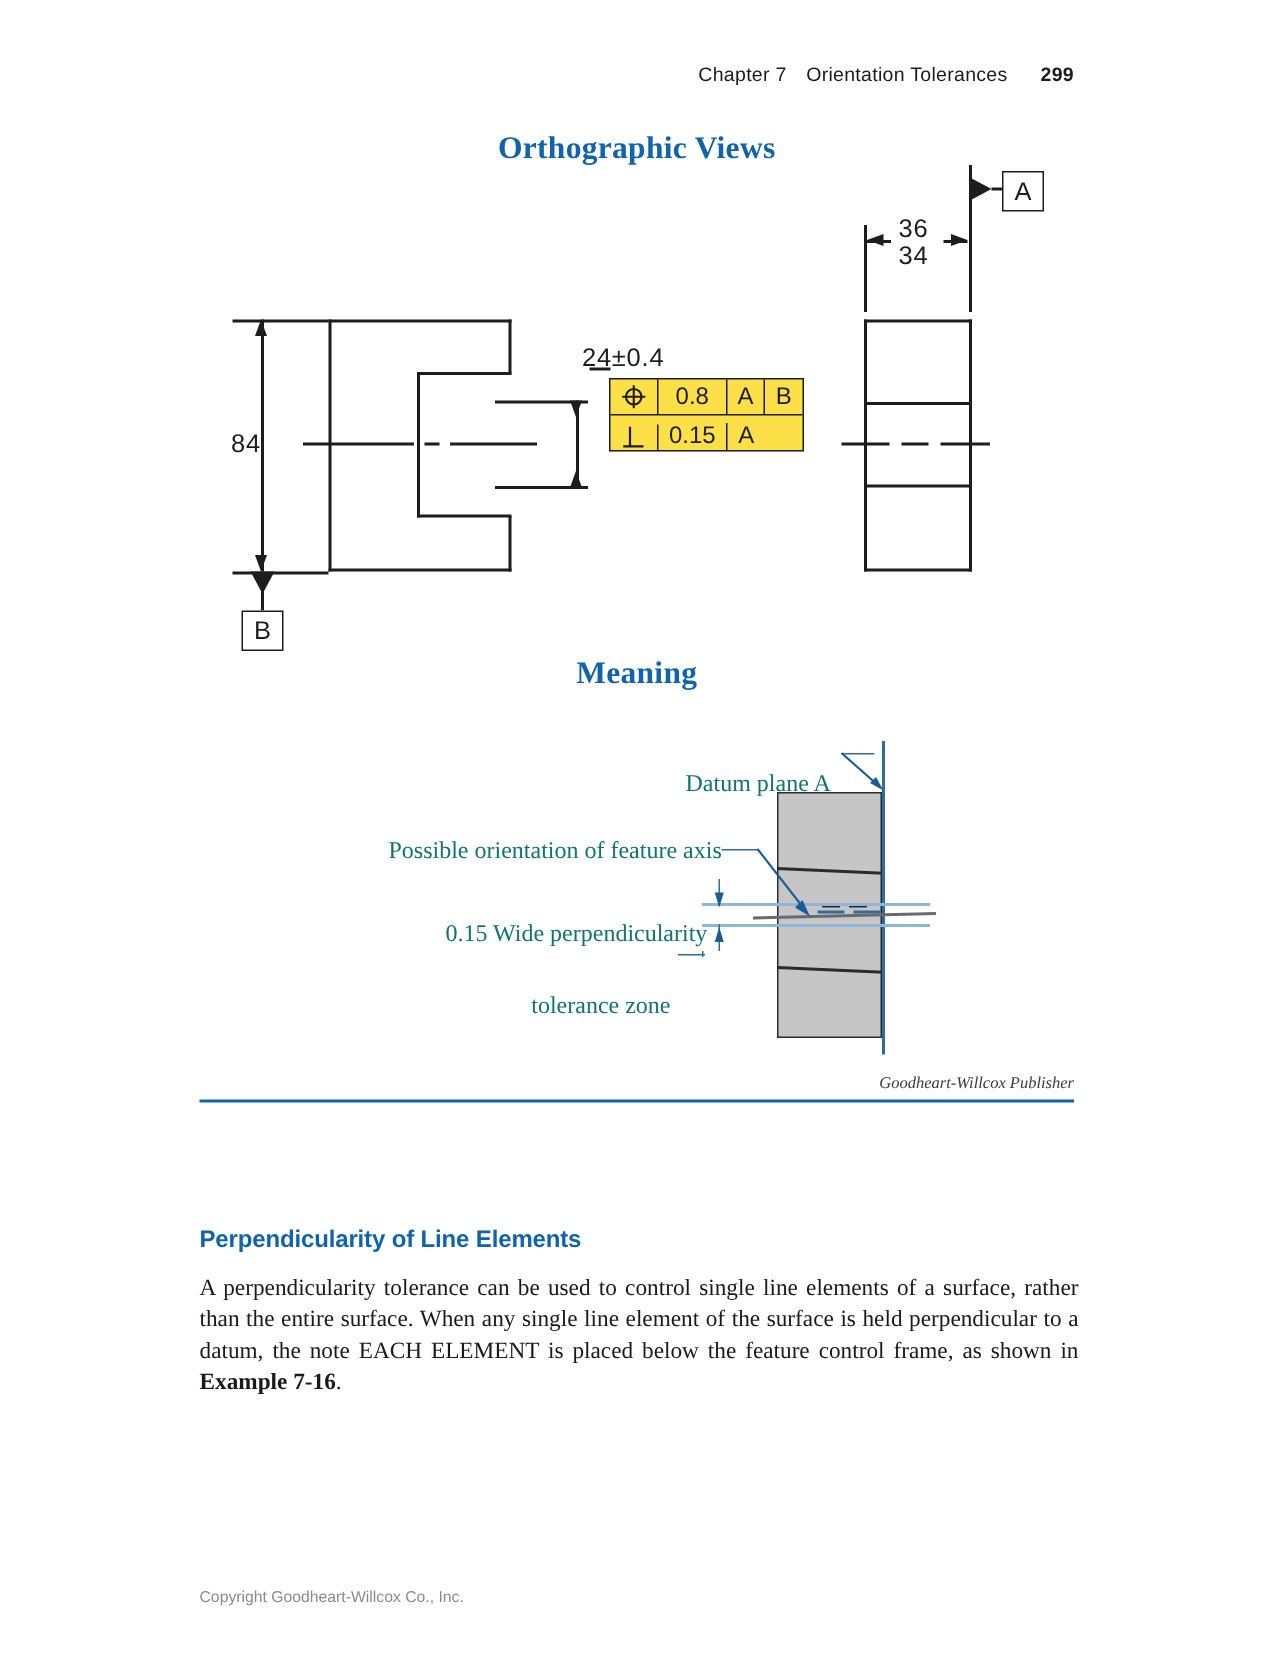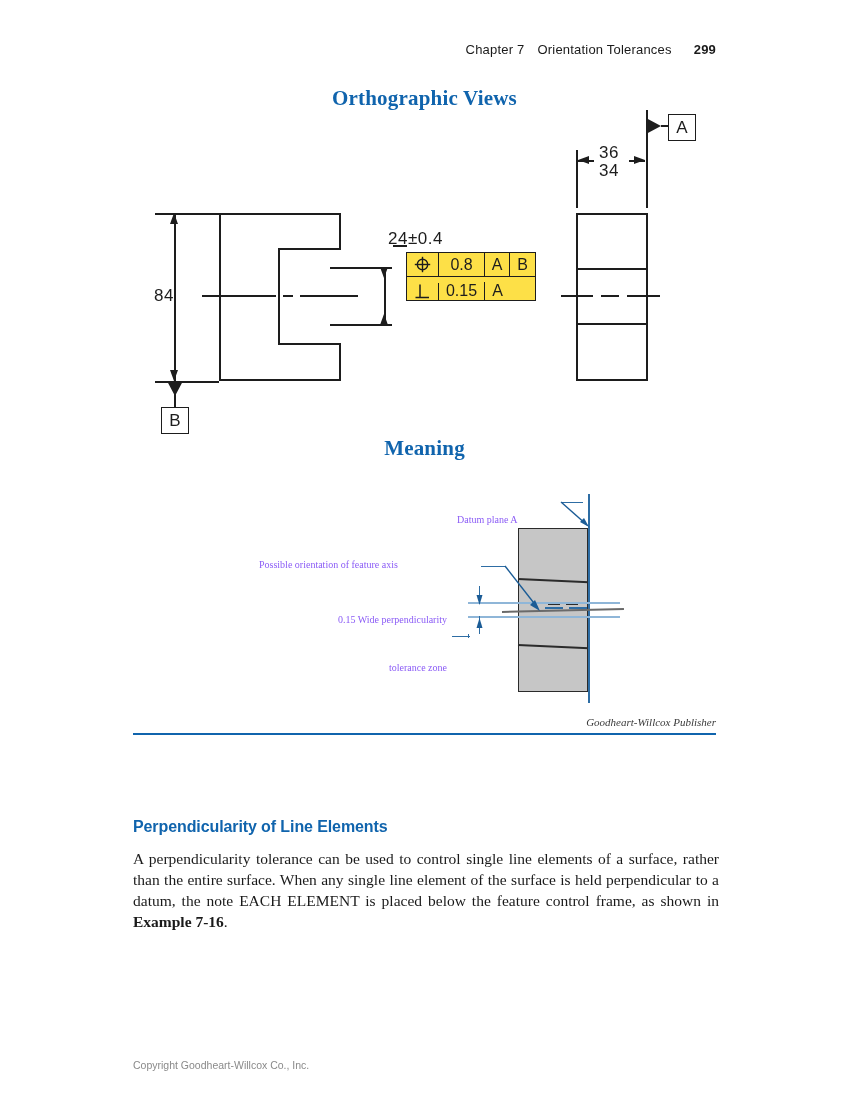--- a/index.html
+++ b/index.html
@@ -74,21 +74,21 @@
   .mfig{position:absolute;}
   .block{
     position:absolute;background:#c6c6c6;border:1.8px solid #2b2b2b;
     box-sizing:border-box;
   }
   .slant{position:absolute;background:#2b2b2b;height:1.8px;transform-origin:left center;}
   .bl-blue{position:absolute;background:#2e6da4;}
   .bl-lite{position:absolute;background:#8fb6d8;}
   .anno{
     position:absolute;font-family:"Liberation Serif",serif;
-    font-size:10px;color:#8b5cf6;white-space:nowrap;line-height:1.3;
+    font-size:16px;color:#0f766e;white-space:nowrap;line-height:1.3;
   }
   .anno.right{text-align:right;}
 
   
   .credit{
     position:absolute;right:133px;top:716px;
     font-family:"Liberation Serif",serif;font-style:italic;
     font-size:11px;color:#3a3a3a;
   }
   .rule{position:absolute;left:133px;width:583px;height:2.2px;background:#1064ad;top:733px;}

